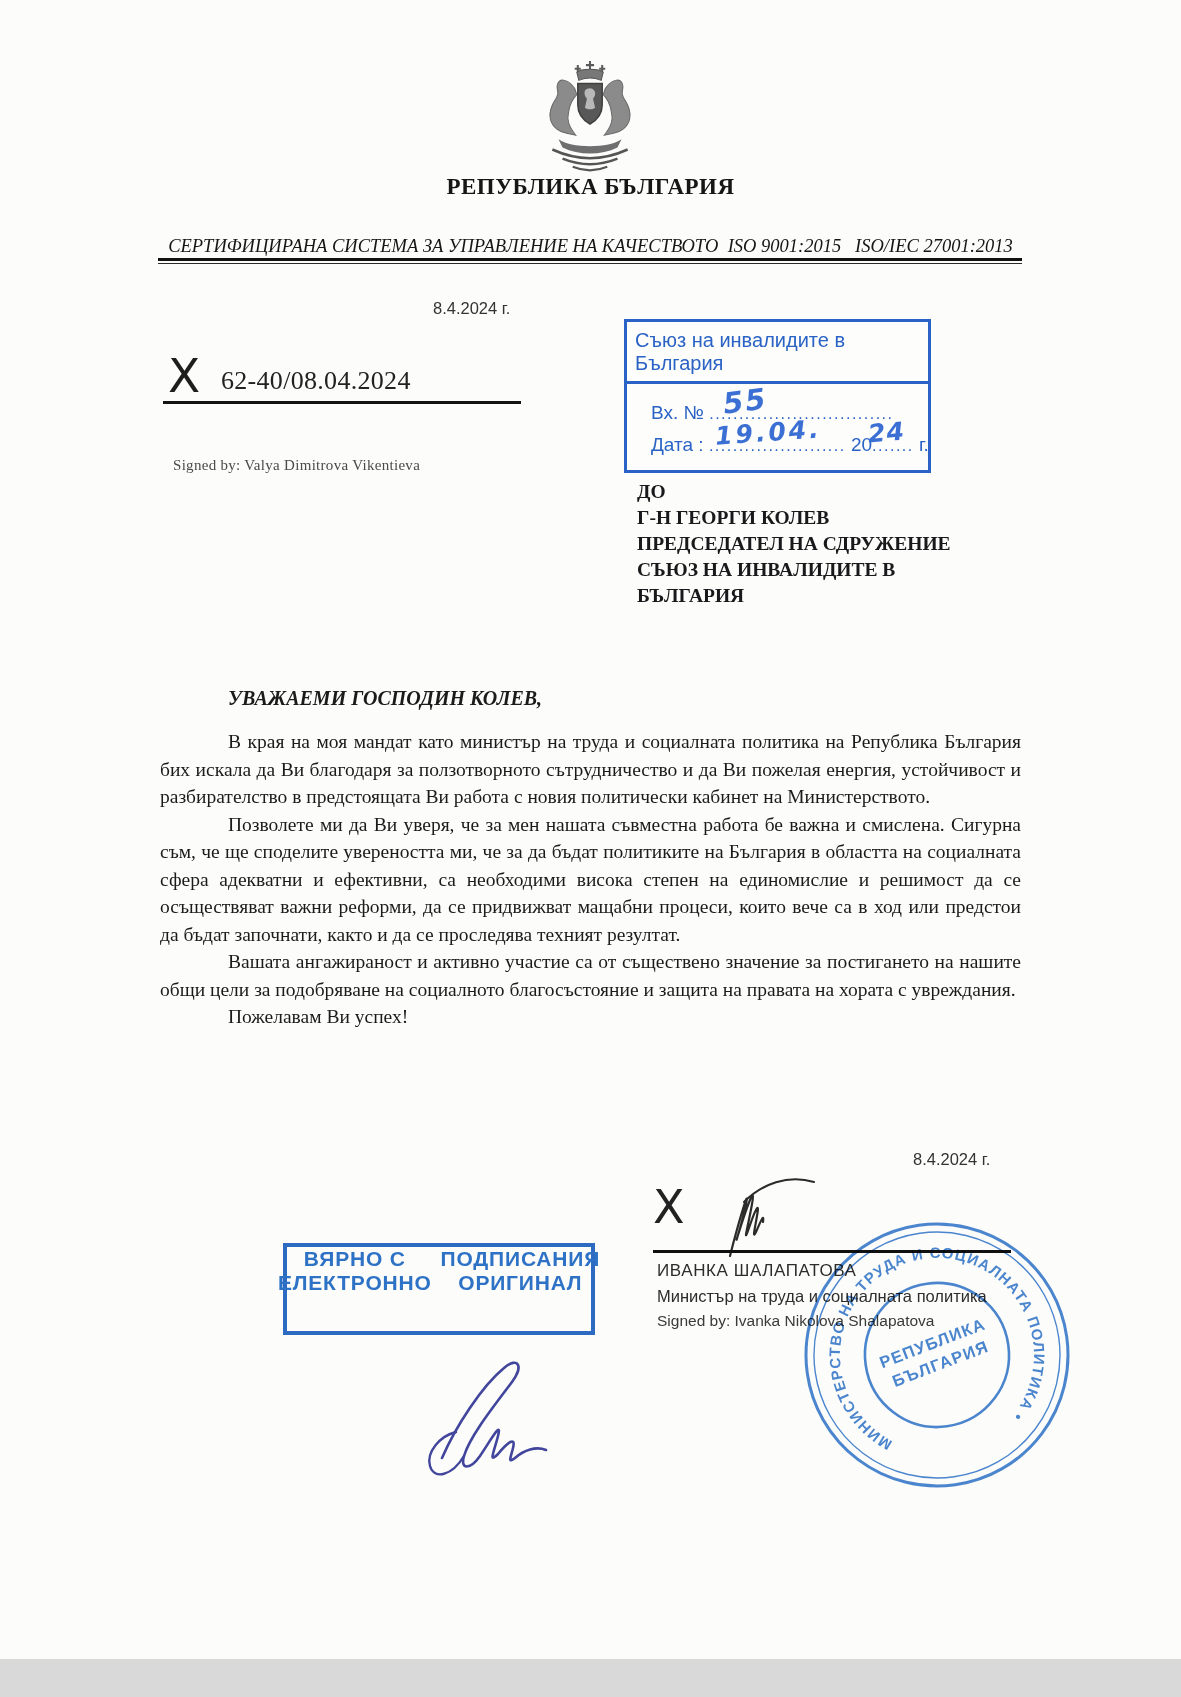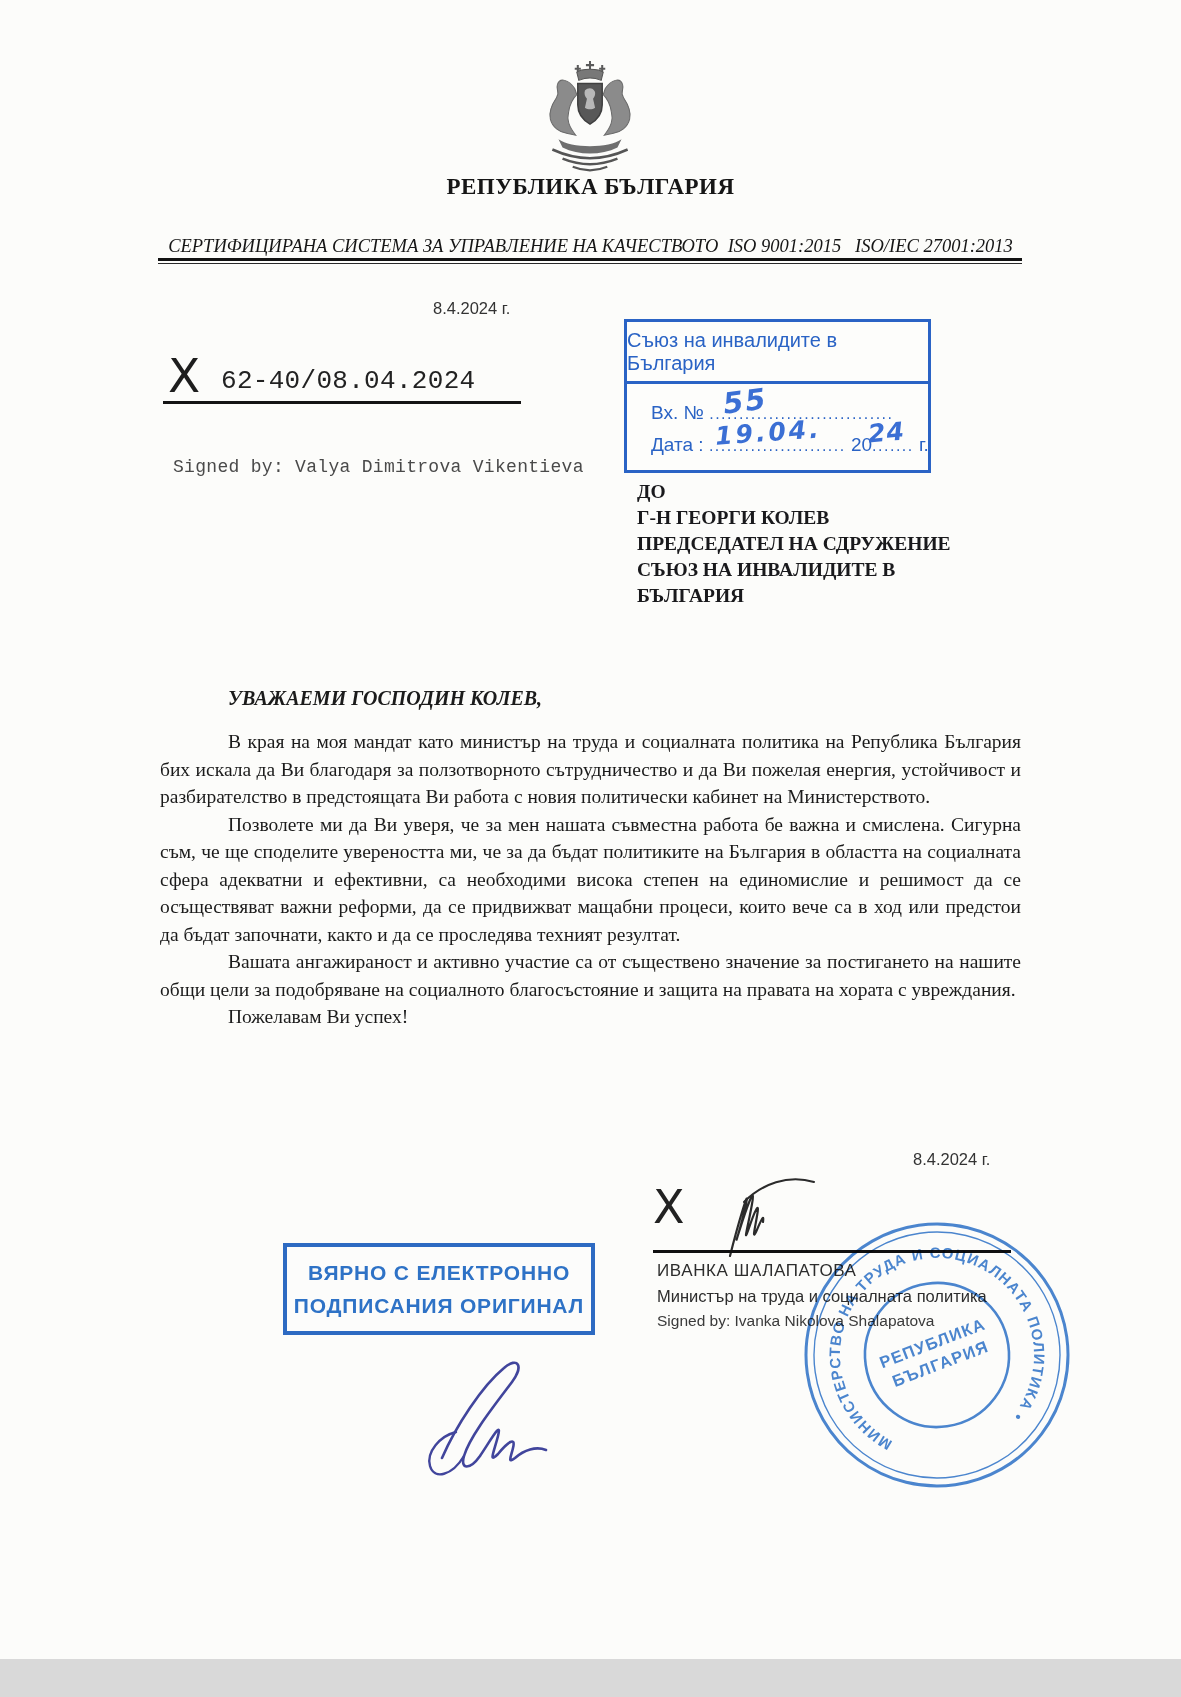--- a/index.html
+++ b/index.html
@@ -19,39 +19,39 @@
   .hdr-addr{position:absolute;top:266px;left:0;width:100%;text-align:center;
         font-family:"Liberation Sans",sans-serif;font-size:16px;color:#1f1f1f;}
 
   .date-top{position:absolute;top:299px;left:433px;
         font-family:"Liberation Sans",sans-serif;font-size:16.5px;color:#333;}
 
   
   .registry{position:absolute;top:319px;left:624px;width:301px;
         border:3px solid #2a63c5;color:#2a63c5;font-family:"Liberation Sans",sans-serif;
         background:rgba(255,255,255,.25);}
-  .registry-title{padding:7px 0 6px;font-size:20px;border-bottom:3px solid #2a63c5;}
+  .registry-title{padding:7px 8px 6px;font-size:20px;border-bottom:3px solid #2a63c5;}
   .registry-body{padding:8px 24px 14px;font-size:19px;}
   .reg-row{position:relative;margin-top:10px;white-space:nowrap;}
   .dots{letter-spacing:1.5px;font-size:16px;}
   .dotwrap{position:relative;display:inline-block;}
   .hand{position:absolute;font-family:"DejaVu Sans",sans-serif;font-style:italic;
         color:#3b6fd4;font-weight:bold;}
   .hand-55{top:-18px;left:14px;font-size:29px;transform:rotate(-7deg);letter-spacing:2px;}
   .hand-date{top:-16px;left:6px;font-size:25px;transform:rotate(-4deg);letter-spacing:3px;}
   .hand-24{top:-16px;left:-4px;font-size:25px;transform:rotate(-5deg);letter-spacing:1px;}
 
   
   .refx{position:absolute;top:348px;left:168px;font-family:"DejaVu Sans",sans-serif;
         font-size:47px;color:#1d1d1d;}
-  .refnum{position:absolute;top:366px;left:221px;font-family:Liberation Mono, monospace;
+  .refnum{position:absolute;top:366px;left:221px;font-family:Liberation Serif, serif;
         font-size:26px;color:#222;letter-spacing:.3px;}
   .ref-line{position:absolute;top:401px;left:163px;width:358px;height:3px;background:#141414;}
-  .ref-signed{position:absolute;top:457px;left:173px;font-family:Liberation Mono, monospace;
-        font-size:18px;color:#4a4a4a;letter-spacing:.3px;}
+  .ref-signed{position:absolute;top:457px;left:173px;font-family:Liberation Serif, serif;
+        font-size:15px;color:#4a4a4a;letter-spacing:.3px;}
 
   
   .recipient{position:absolute;top:479px;left:637px;font-weight:bold;
         font-size:19.5px;line-height:26px;color:#19191c;}
 
   
   .body-block{position:absolute;top:684px;left:160px;width:861px;
         font-size:19.5px;line-height:1.41;text-align:justify;color:#1b1b1b;}
   .salutation{font-weight:bold;font-size:20px;margin:0 0 16px 68px;text-align:left;font-style:italic;}
   .para{margin:0;text-indent:68px;}
@@ -66,21 +66,21 @@
   .sig-line{position:absolute;top:1250px;left:653px;width:358px;height:3px;background:#101010;}
   .sig-name{position:absolute;top:1261px;left:657px;font-family:"Liberation Sans",sans-serif;
         font-size:17px;color:#2d2d2d;letter-spacing:.6px;}
   .sig-title{position:absolute;top:1287px;left:657px;font-family:"Liberation Sans",sans-serif;
         font-size:16.5px;color:#2d2d2d;}
   .sig-signedby{position:absolute;top:1312px;left:657px;font-family:"Liberation Sans",sans-serif;
         font-size:15.5px;color:#3a3a3a;}
 
   
   .cert-stamp{position:absolute;top:1243px;left:283px;width:304px;height:84px;
-        border:4px solid #2d6ac2;display:flex;flex-direction:column;justify-content:center;
+        border:4px solid #2d6ac2;display:flex;flex-direction:row;justify-content:center;
         gap:9px;text-align:center;color:#2e72c6;font-family:"Liberation Sans",sans-serif;
         font-weight:bold;font-size:21px;letter-spacing:.8px;
         background:rgba(255,255,255,.2);}
 
   .ink-sign{position:absolute;top:1338px;left:412px;}
 
   
   .round-stamp{position:absolute;top:1210px;left:792px;transform:rotate(-8deg);
         mix-blend-mode:multiply;opacity:.93;}
   .ring-text{font-family:"Liberation Sans",sans-serif;font-weight:bold;font-size:15px;

